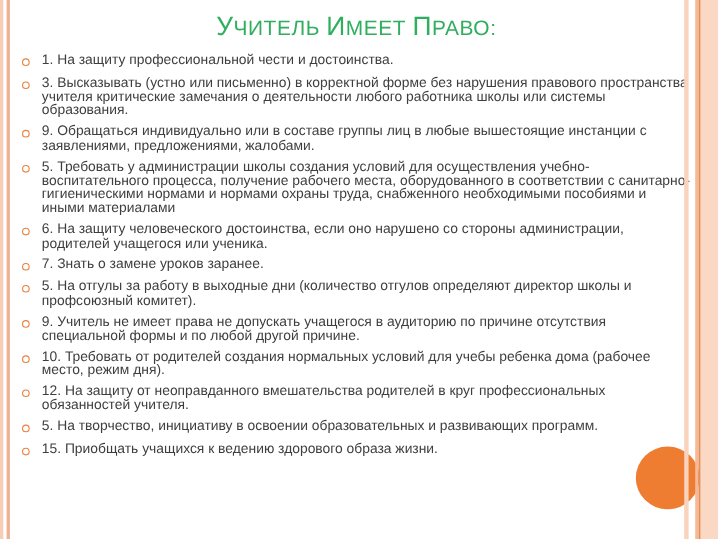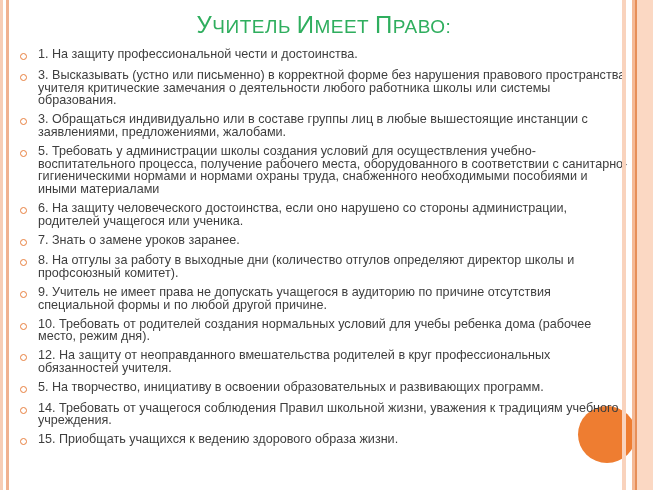--- a/index.html
+++ b/index.html
@@ -90,41 +90,41 @@
   </li>
 
 
   <li class="item">
     <span class="bullet"></span>
     <span class="item-text">3. Высказывать (устно или письменно) в корректной форме без нарушения правового пространства учителя критические замечания о деятельности любого работника школы или системы образования.</span>
   </li>
 
   <li class="item">
     <span class="bullet"></span>
-    <span class="item-text">3. Обращаться индивидуально или в составе группы лиц в любые вышестоящие инстанции с заявлениями, предложениями, жалобами.</span>
+    <span class="item-text">9. Обращаться индивидуально или в составе группы лиц в любые вышестоящие инстанции с заявлениями, предложениями, жалобами.</span>
   </li>
 
   <li class="item">
     <span class="bullet"></span>
     <span class="item-text">5. Требовать у администрации школы создания условий для осуществления учебно-воспитательного процесса, получение рабочего места, оборудованного в соответствии с санитарно-гигиеническими нормами и нормами охраны труда, снабженного необходимыми пособиями и иными материалами</span>
   </li>
 
   <li class="item">
     <span class="bullet"></span>
     <span class="item-text">6. На защиту человеческого достоинства, если оно нарушено со стороны администрации, родителей учащегося или ученика.</span>
   </li>
 
   <li class="item">
     <span class="bullet"></span>
     <span class="item-text">7. Знать о замене уроков заранее.</span>
   </li>
 
   <li class="item">
     <span class="bullet"></span>
-    <span class="item-text">8. На отгулы за работу в выходные дни (количество отгулов определяют директор школы и профсоюзный комитет).</span>
+    <span class="item-text">5. На отгулы за работу в выходные дни (количество отгулов определяют директор школы и профсоюзный комитет).</span>
   </li>
 
   <li class="item">
     <span class="bullet"></span>
     <span class="item-text">9. Учитель не имеет права не допускать учащегося в аудиторию по причине отсутствия специальной формы и по любой другой причине.</span>
   </li>
 
   <li class="item">
     <span class="bullet"></span>
     <span class="item-text">10. Требовать от родителей создания нормальных условий для учебы ребенка дома (рабочее место, режим дня).</span>
@@ -134,23 +134,19 @@
   <li class="item">
     <span class="bullet"></span>
     <span class="item-text">12. На защиту от неоправданного вмешательства родителей в круг профессиональных обязанностей учителя.</span>
   </li>
 
   <li class="item">
     <span class="bullet"></span>
     <span class="item-text">5. На творчество, инициативу в освоении образовательных и развивающих программ.</span>
   </li>
 
-  <li class="item">
-    <span class="bullet"></span>
-    <span class="item-text">14. Требовать от учащегося соблюдения Правил школьной жизни, уважения к традициям учебного учреждения.</span>
-  </li>
 
   <li class="item">
     <span class="bullet"></span>
     <span class="item-text">15. Приобщать учащихся к ведению здорового образа жизни.</span>
   </li>
 </ul>
 </div>
 
 </body></html>

